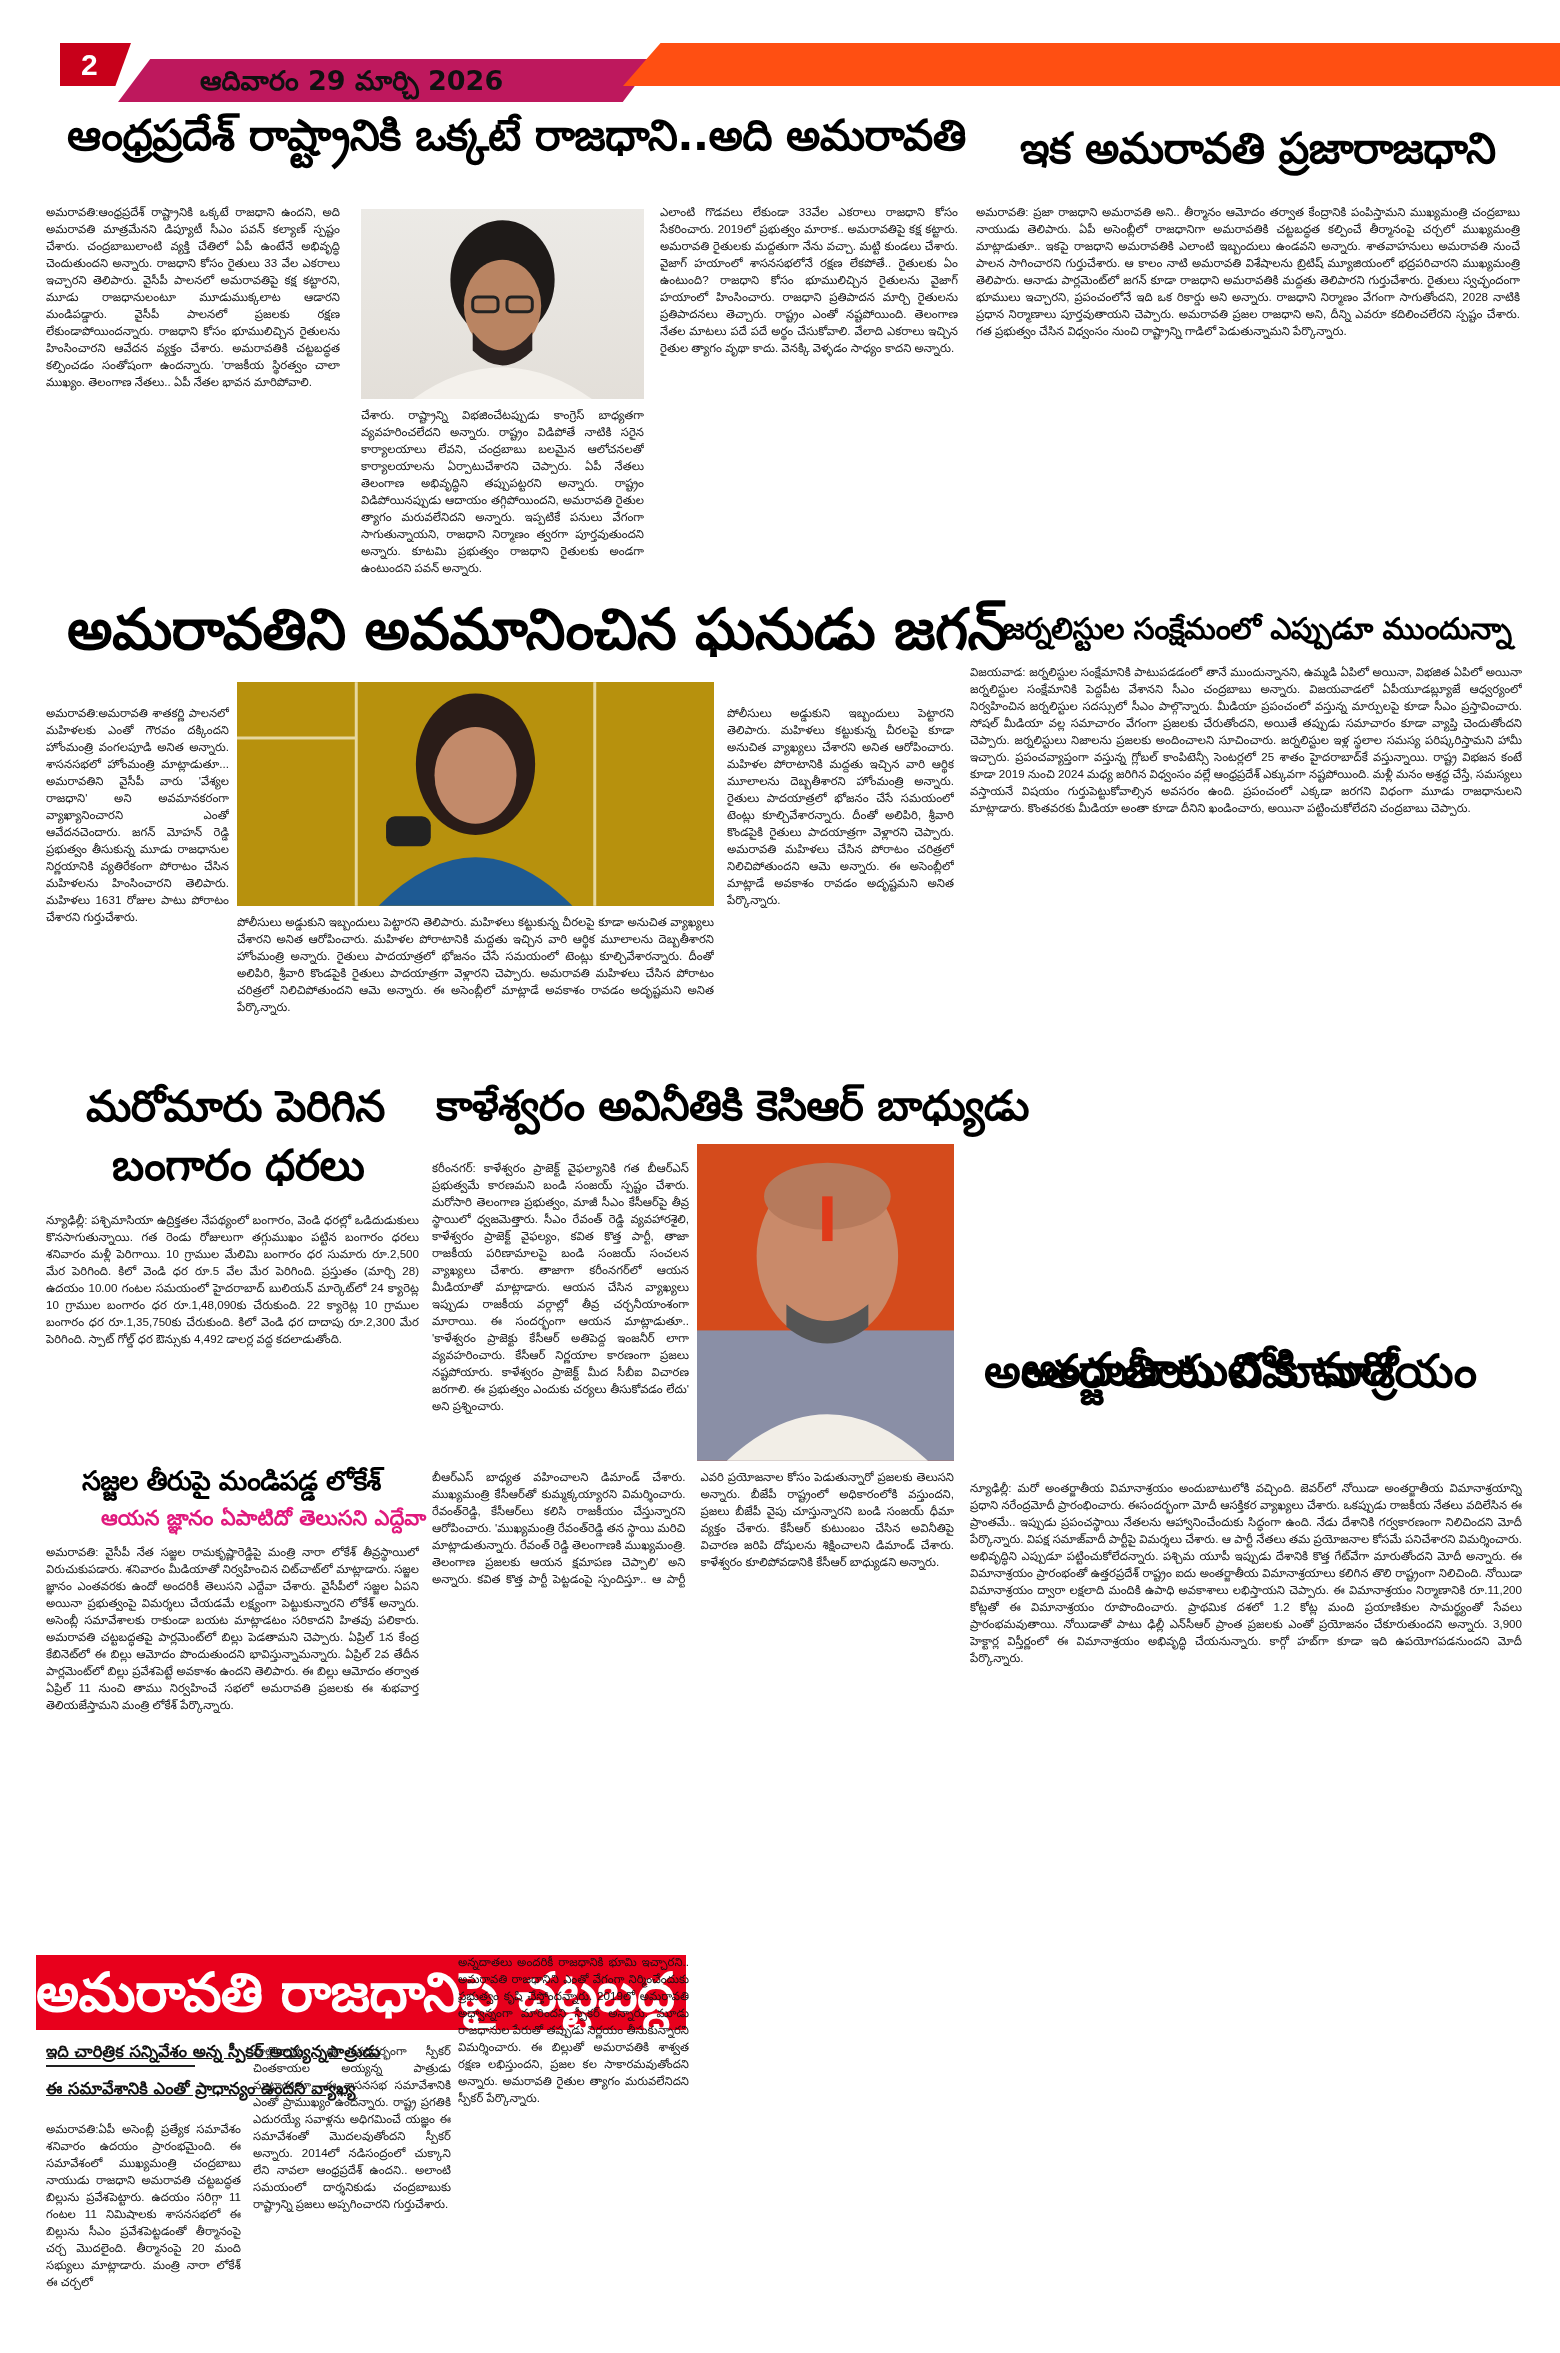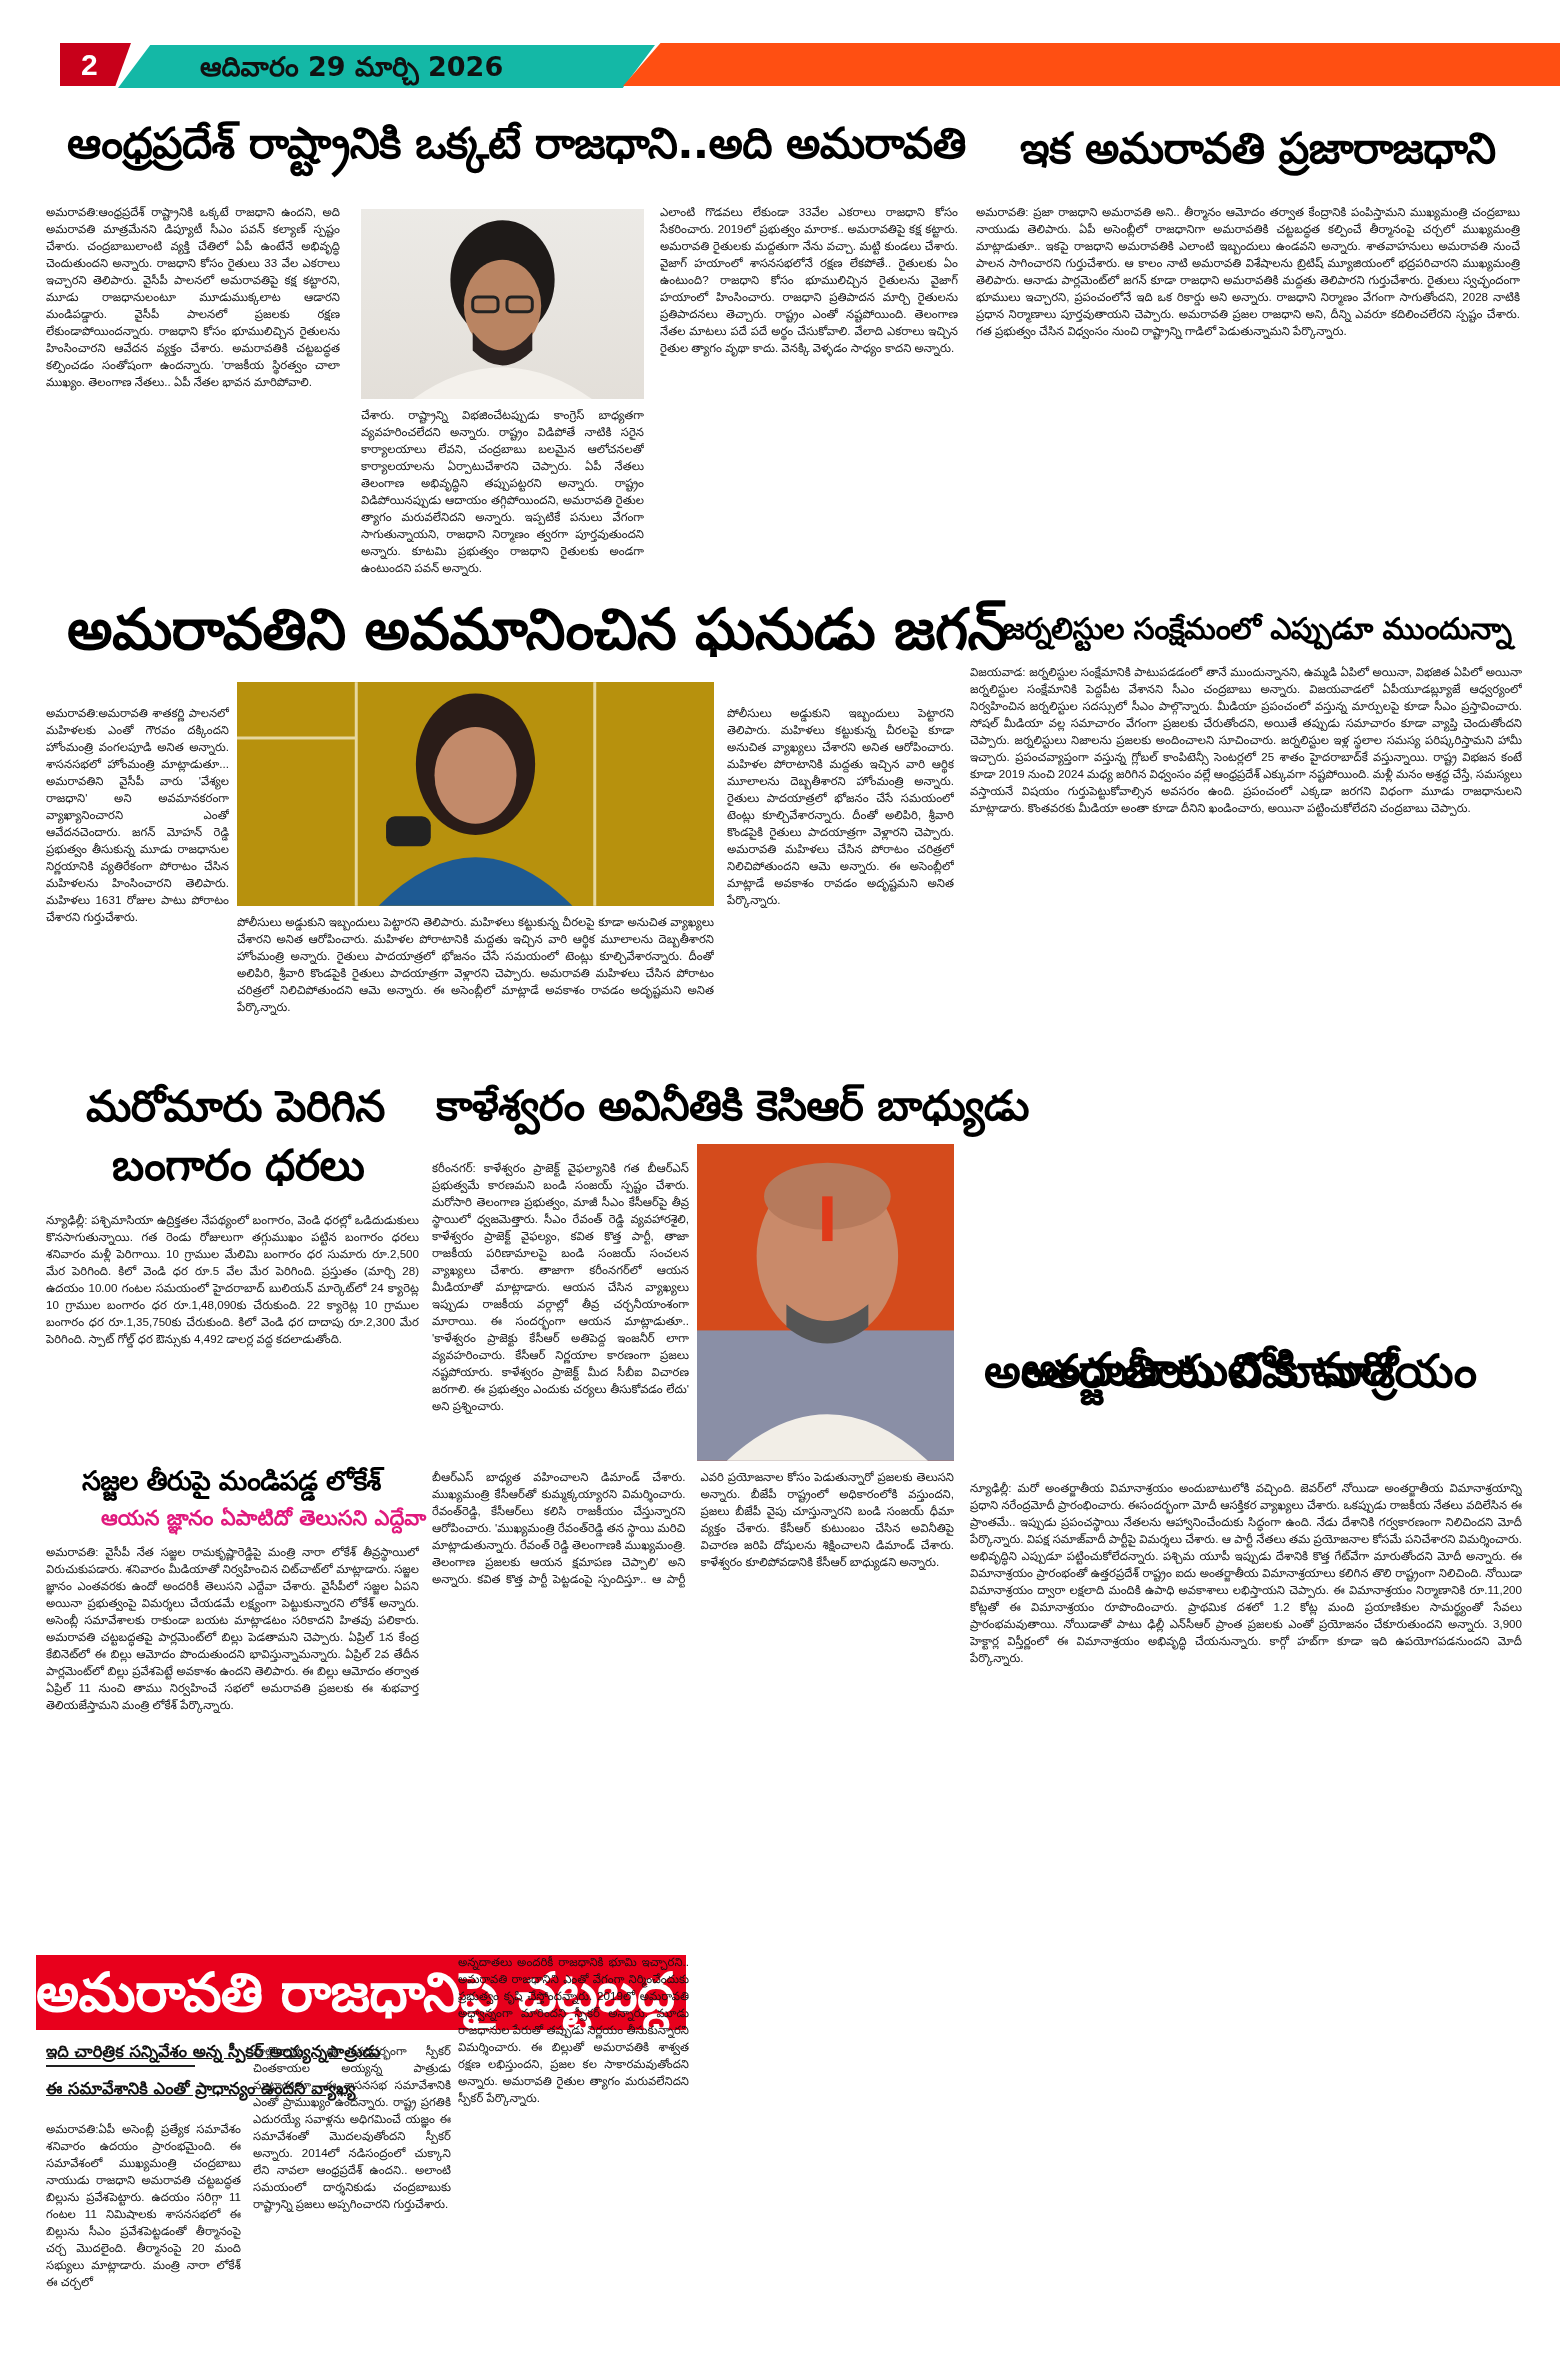--- a/index.html
+++ b/index.html
@@ -1,39 +1,39 @@
 <!DOCTYPE html>
 <html style="font-size:12px"><head>
 <meta charset="utf-8">
 <style>
   * { box-sizing: border-box; margin: 0; padding: 0; }
   body { width: 1561px; height: 2354px; background: #ffffff; font-family: "DejaVu Sans", sans-serif; color: #111; position: relative; overflow: hidden; }
   .abs { position: absolute; }
   .header-bar { left: 60px; top: 43px; width: 1501px; height: 43px; }
   .hb-num { left: 0; top: 0; width: 71px; height: 43px; background: #c8001a; color: #fff; font: bold 30px "Liberation Sans", sans-serif; line-height: 43px; padding-left: 21px; clip-path: polygon(0 0, 100% 0, 78% 100%, 0 100%); }
-  .hb-date { left: 58px; top: 2px; width: 537px; height: 43px; background: #14b8a6; clip-path: polygon(6% 0, 100% 0, 94% 100%, 0 100%); font: bold 27px "DejaVu Sans", sans-serif; line-height: 43px; padding-left: 82px; color: #111; }
+  .hb-date { left: 58px; top: 16px; width: 537px; height: 43px; background: #be185d; clip-path: polygon(6% 0, 100% 0, 94% 100%, 0 100%); font: bold 27px "DejaVu Sans", sans-serif; line-height: 43px; padding-left: 82px; color: #111; }
   .hb-orange { left: 563px; top: 0; width: 939px; height: 43px; background: #ff4f12; clip-path: polygon(4% 0, 100% 0, 100% 100%, 0 100%); }
   .headline { font-family: "DejaVu Sans", sans-serif; font-weight: bold; color: #000; white-space: nowrap; letter-spacing: -0.7px; }
   .body-text { font-family: Liberation Sans, sans-serif; font-size: 11.6px; line-height: 17px; color: #111; text-align: justify; overflow: hidden; }
   .photo { overflow: hidden; }
   .rule { background: #222; height: 1.5px; }
   .pink-sub { color: #e0197d; font-weight: bold; font-size: 21px; font-family: "DejaVu Sans", sans-serif; white-space: nowrap; }
   .red-banner { background: #e8001c; color: #fff; font-weight: bold; font-size: 54px; font-family: "DejaVu Sans", sans-serif; white-space: nowrap; line-height: 75px; letter-spacing: -0.7px; }
   .subhead { font-weight: bold; font-size: 16.4px; font-family: "DejaVu Sans", sans-serif; text-decoration: underline; white-space: nowrap; }
 </style>
 </head>
 <body>
 
 <div class="abs header-bar">
   <div class="abs hb-num">2</div>
   <div class="abs hb-date">ఆదివారం 29 మార్చి 2026</div>
   <div class="abs hb-orange"></div>
 </div>
 
-<div class="abs headline" style="left:67px; top:118px; font-size:43px;">ఆంధ్రప్రదేశ్ రాష్ట్రానికి ఒక్కటే రాజధాని..అది అమరావతి</div>
+<div class="abs headline" style="left:67px; top:110px; font-size:43px;">ఆంధ్రప్రదేశ్ రాష్ట్రానికి ఒక్కటే రాజధాని..అది అమరావతి</div>
 <div class="abs body-text" style="left:46px; top:203px; width:294px; height:373px;">అమరావతి:ఆంధ్రప్రదేశ్ రాష్ట్రానికి ఒక్కటే రాజధాని ఉందని, అది అమరావతి మాత్రమేనని డిప్యూటీ సీఎం పవన్ కల్యాణ్ స్పష్టం చేశారు. చంద్రబాబులాంటి వ్యక్తి చేతిలో ఏపీ ఉంటేనే అభివృద్ధి చెందుతుందని అన్నారు. రాజధాని కోసం రైతులు 33 వేల ఎకరాలు ఇచ్చారని తెలిపారు. వైసీపీ పాలనలో అమరావతిపై కక్ష కట్టారని, మూడు రాజధానులంటూ మూడుముక్కలాట ఆడారని మండిపడ్డారు. వైసీపీ పాలనలో ప్రజలకు రక్షణ లేకుండాపోయిందన్నారు. రాజధాని కోసం భూములిచ్చిన రైతులను హింసించారని ఆవేదన వ్యక్తం చేశారు. అమరావతికి చట్టబద్ధత కల్పించడం సంతోషంగా ఉందన్నారు. 'రాజకీయ స్థిరత్వం చాలా ముఖ్యం. తెలంగాణ నేతలు.. ఏపీ నేతల భావన మారిపోవాలి.</div>
 <div class="abs photo" style="left:361px; top:209px; width:283px; height:190px; background:linear-gradient(180deg,#eceae6 0%,#e3dfd9 100%);">
   <svg width="283" height="190" viewBox="0 0 380 255">
     <ellipse cx="190" cy="95" rx="70" ry="80" fill="#1e1a18"></ellipse>
     <ellipse cx="190" cy="130" rx="52" ry="62" fill="#b98462"></ellipse>
     <rect x="150" y="118" width="34" height="20" rx="6" fill="none" stroke="#222" stroke-width="4"></rect>
     <rect x="196" y="118" width="34" height="20" rx="6" fill="none" stroke="#222" stroke-width="4"></rect>
     <path d="M150 165 Q190 215 230 165 L230 190 Q190 230 150 190Z" fill="#2b2220"></path>
     <path d="M70 255 Q190 170 310 255Z" fill="#f4f1ec"></path>
   </svg>

